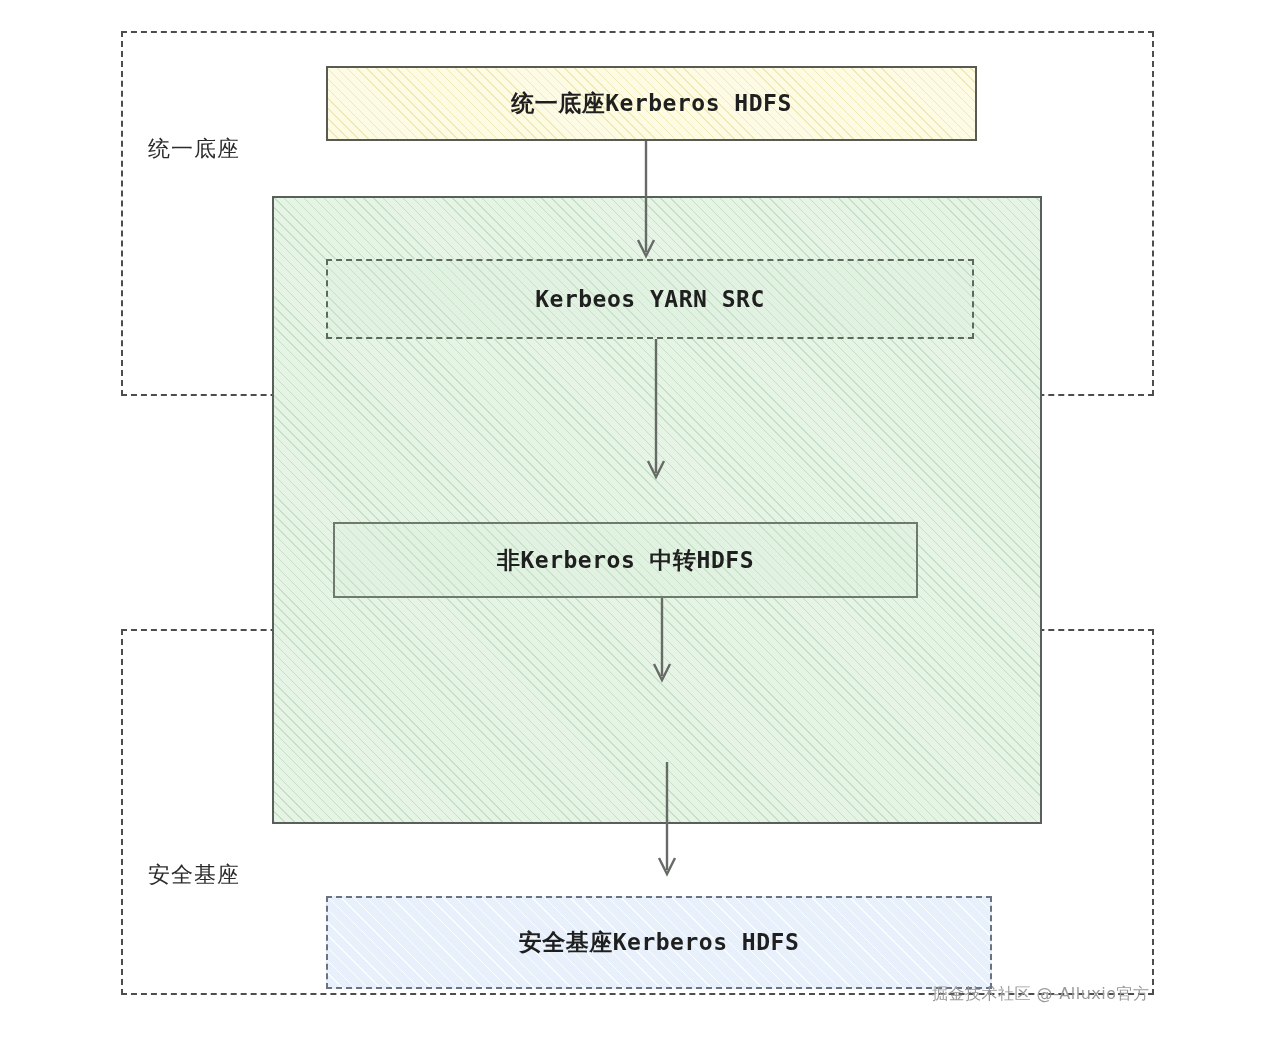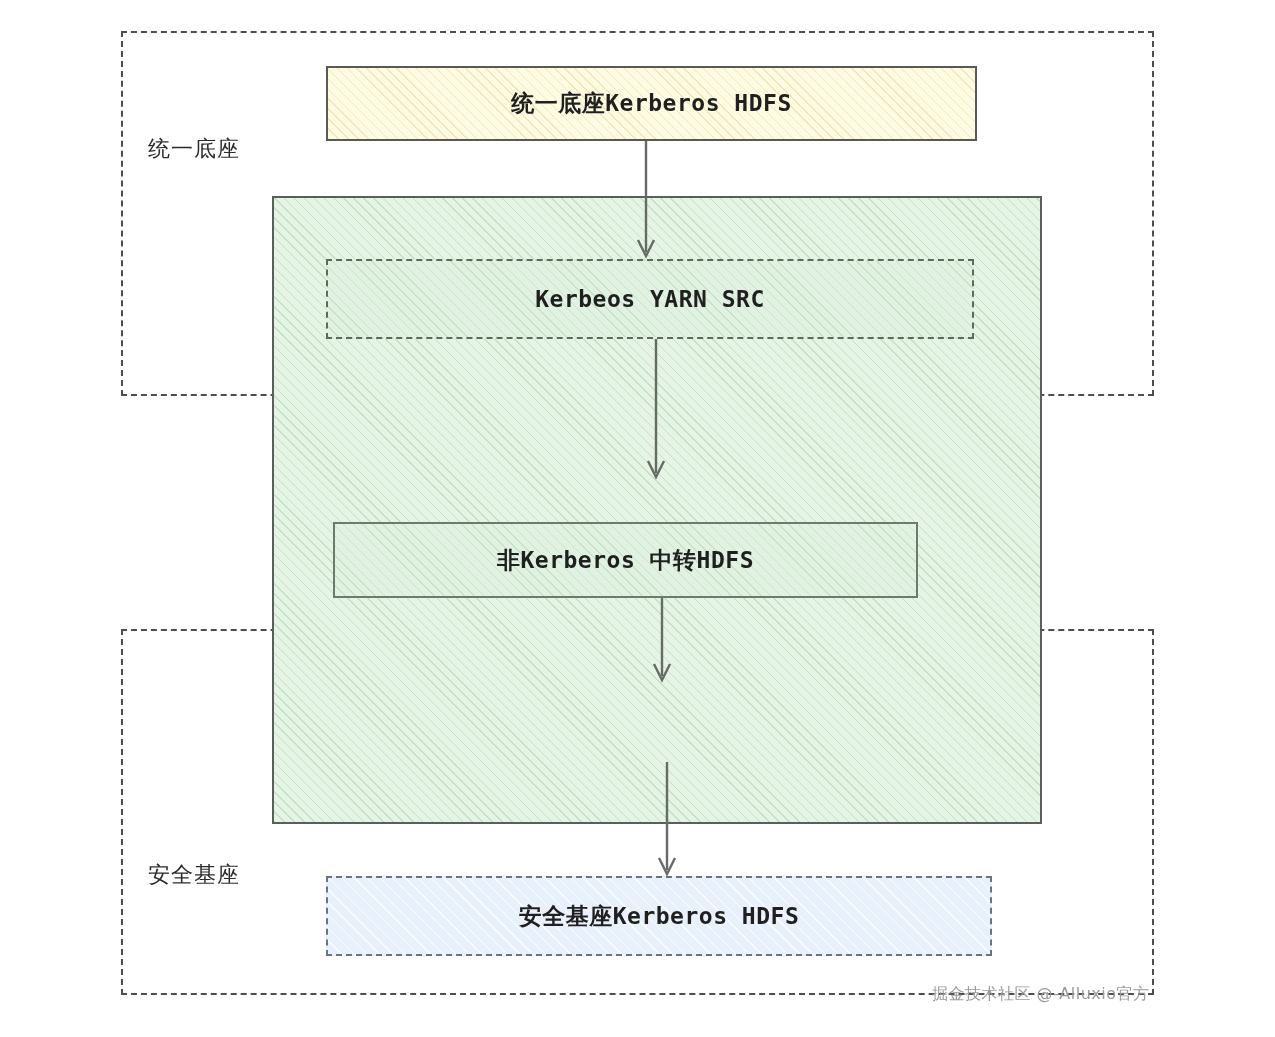--- a/index.html
+++ b/index.html
@@ -118,21 +118,21 @@
   #node-relay-hdfs {
     left: 333px; top: 480px; width: 585px; height: 76px;
     border: 2.5px solid #6e7a6e;
     margin-top: 42px;
   }
   #node-yarn-dst {
     left: 336px; top: 682px; width: 648px; height: 80px;
     border: 2.5px dashed #5c6a5c;
   }
   #node-secure-hdfs {
-    left: 326px; top: 876px; width: 666px; height: 80px;
+    left: 326px; top: 896px; width: 666px; height: 93px;
     border: 2.5px dashed #6a7380;
   }
 
   
   .arrow {
     position: absolute;
     left: 0;
     top: 0;
     width: 1275px;
     height: 1037px;

